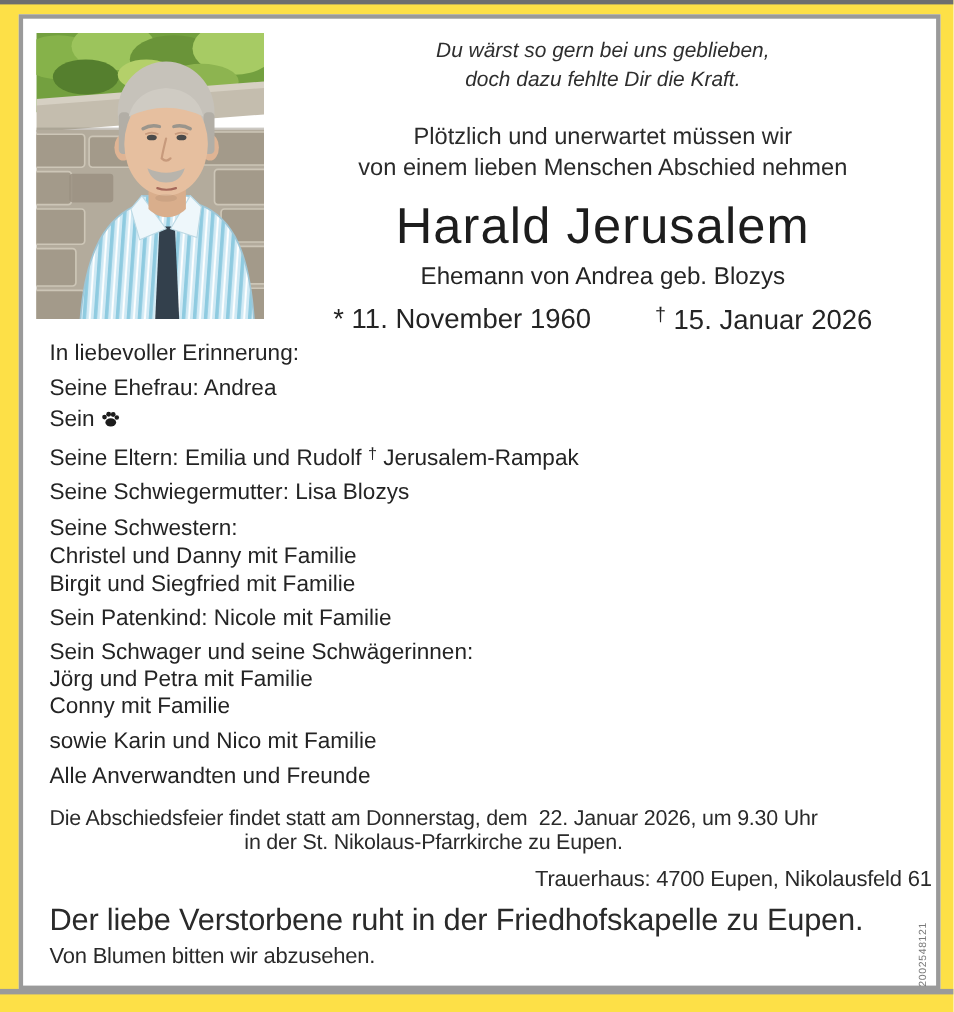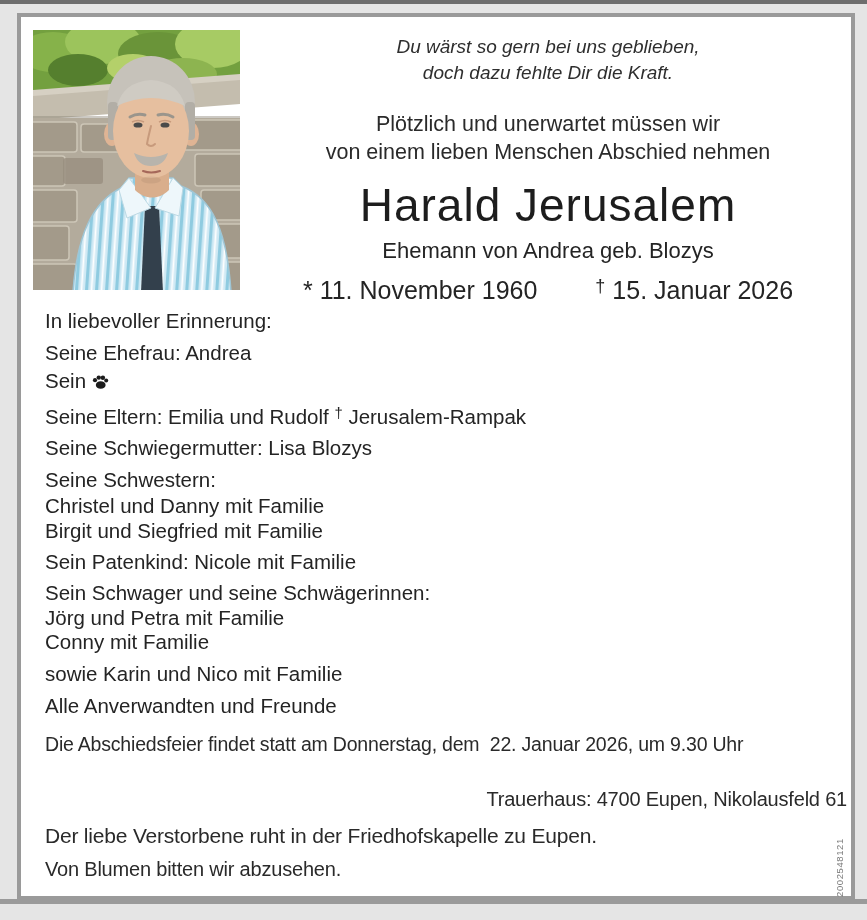--- a/index.html
+++ b/index.html
@@ -1,16 +1,16 @@
 <!DOCTYPE html>
 <html><head>
 <meta charset="utf-8">
 <style>
   html,body{margin:0;padding:0;background:#ffffff;}
-  .page{position:relative;width:867px;height:920px;background:#e5e5e5;overflow:hidden;
+  .page{position:relative;width:867px;height:920px;background:#fde047;overflow:hidden;
         font-family:"Liberation Sans",sans-serif;color:#242424;}
   .edge-top{position:absolute;left:0;top:0;width:867px;height:4px;background:#6e6e6e;}
   .edge-bottom{position:absolute;left:0;top:899px;width:867px;height:5px;background:#9a9a9a;}
   .frame{position:absolute;left:17px;top:13px;width:838px;height:887px;
          border:4px solid #9a9a9a;box-sizing:border-box;background:#ffffff;}
   .photo{position:absolute;left:33px;top:30px;width:207px;height:260px;}
   .head-col{position:absolute;left:250px;top:34px;width:596px;text-align:center;}
   .verse{font-style:italic;font-size:19px;line-height:26px;color:#2e2e2e;}
   .announce{margin-top:24px;font-size:21.5px;line-height:28px;color:#2a2a2a;}
   .name{margin:14px 0 0 0;font-size:46px;line-height:50px;font-weight:400;
@@ -158,20 +158,21 @@
   <div class="line group" style="top:581px;line-height:24.5px">
     <div>Sein Schwager und seine Schwägerinnen:</div>
     <div>Jörg und Petra mit Familie</div>
     <div>Conny mit Familie</div>
   </div>
   <div class="line" style="top:661px">sowie Karin und Nico mit Familie</div>
   <div class="line" style="top:693px">Alle Anverwandten und Freunde</div>
 
   <div class="footer-line group" style="top:734px">
     <div>Die Abschiedsfeier findet statt am Donnerstag, dem&nbsp; 22. Januar 2026, um 9.30 Uhr</div>
+    <div>in der St. Nikolaus-Pfarrkirche zu Eupen.</div>
   </div>
   <div class="footer-line centered" style="top:789px;font-size:20px">Trauerhaus: 4700 Eupen, Nikolausfeld 61</div>
-  <div class="footer-line" style="top:825px;font-size:21px">Der liebe Verstorbene ruht in der Friedhofskapelle zu Eupen.</div>
+  <div class="footer-line" style="top:825px;font-size:28px">Der liebe Verstorbene ruht in der Friedhofskapelle zu Eupen.</div>
   <div class="footer-line" style="top:859px;font-size:20px">Von Blumen bitten wir abzusehen.</div>
 
   <div class="print-id">2002548121</div>
   <div class="edge-bottom"></div>
 </div>
 
 </body></html>

